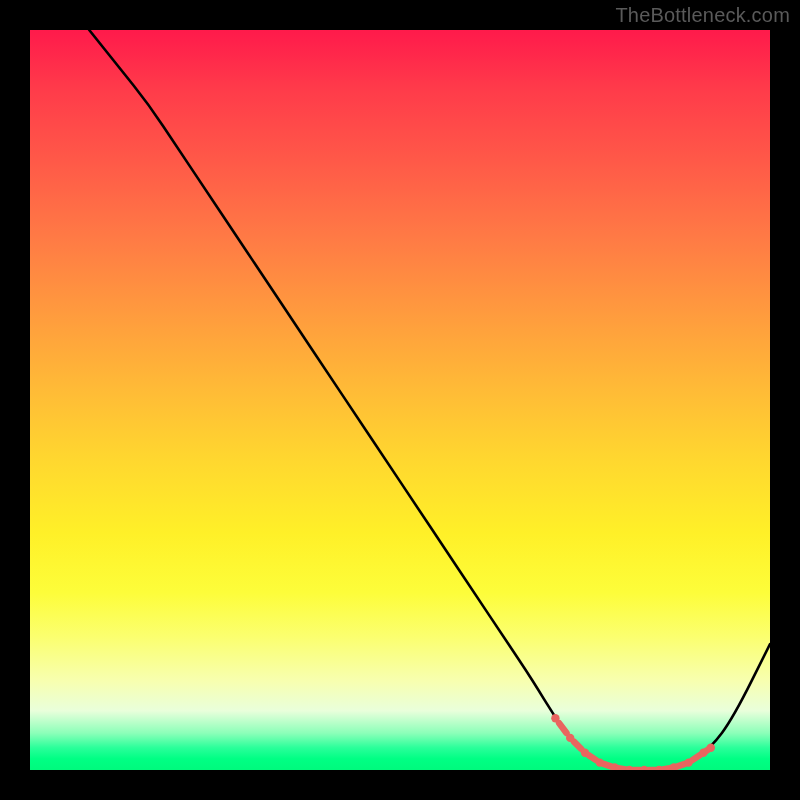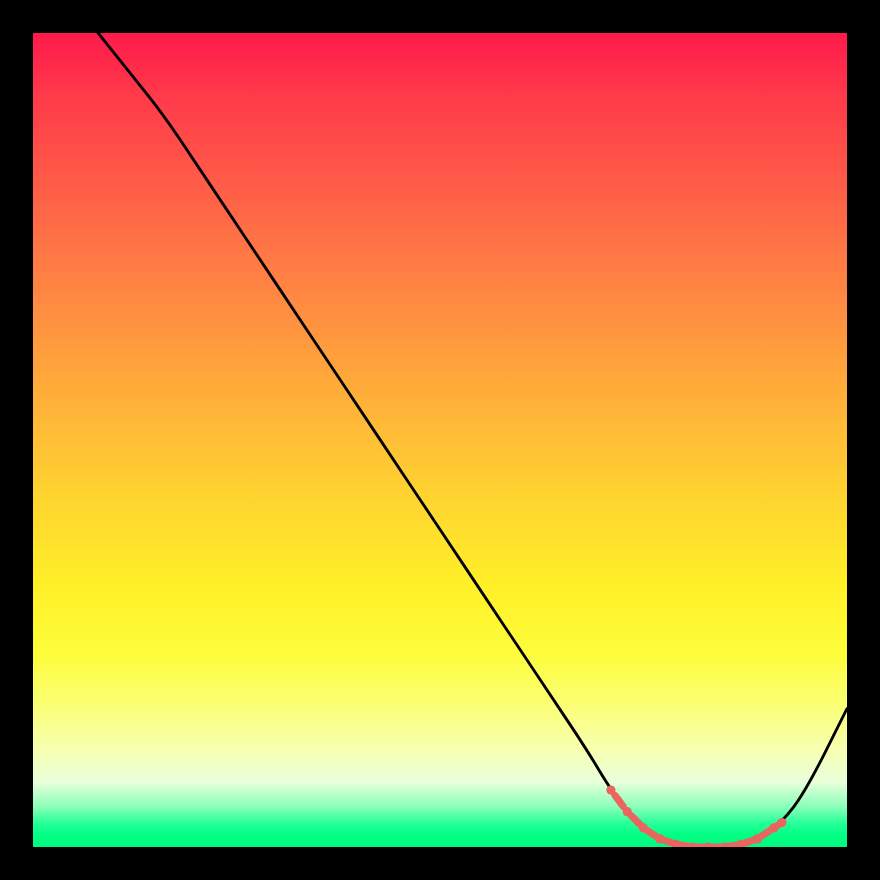--- a/index.html
+++ b/index.html
@@ -76,20 +76,21 @@
   .curve path.dashseg {
     stroke: #e9655f;
     stroke-width: 6.5;
     stroke-linecap: round;
   }
 </style>
 </head>
 <body>
 <div class="frame">
 
+  <div class="attribution">TheBottleneck.com</div>
 
   <div class="plot-area">
     <div class="gradient"></div>
 
     <svg class="curve" viewBox="0 0 740 740" preserveAspectRatio="none">
       <path id="main-path" d="M 59.2 0.0 Q 59.2 0.0 74.0 18.5 Q 88.8 37.0 103.6 55.5 Q 118.4 74.0 133.2 96.2 Q 148.0 118.4 162.8 140.6 Q 177.6 162.8 192.4 185.0 Q 207.2 207.2 222.0 229.4 Q 236.8 251.6 251.6 273.8 Q 266.4 296.0 281.2 318.2 Q 296.0 340.4 310.8 362.6 Q 325.6 384.8 340.4 407.0 Q 355.2 429.2 370.0 451.4 Q 384.8 473.6 399.6 495.8 Q 414.4 518.0 429.2 540.2 Q 444.0 562.4 458.8 584.6 Q 473.6 606.8 488.4 629.0 Q 503.2 651.2 514.3 669.7 Q 525.4 688.2 536.5 703.0 Q 547.6 717.8 558.7 725.2 Q 569.8 732.6 580.9 736.3 Q 592.0 740.0 603.1 740.0 Q 614.2 740.0 625.3 740.0 Q 636.4 740.0 647.5 736.3 Q 658.6 732.6 669.7 725.2 Q 680.8 717.8 691.9 703.0 Q 703.0 688.2 721.5 651.2 T 740.0 614.2" stroke="#000000"></path>
       <g id="highlight-group">
           <circle class="nub" cx="525.4" cy="688.2" r="4.2"></circle>
           <path class="dashseg" d="M 529.1 693.1 L 536.5 703.0"></path>
           <circle class="nub" cx="540.2" cy="707.9" r="4.2"></circle>

